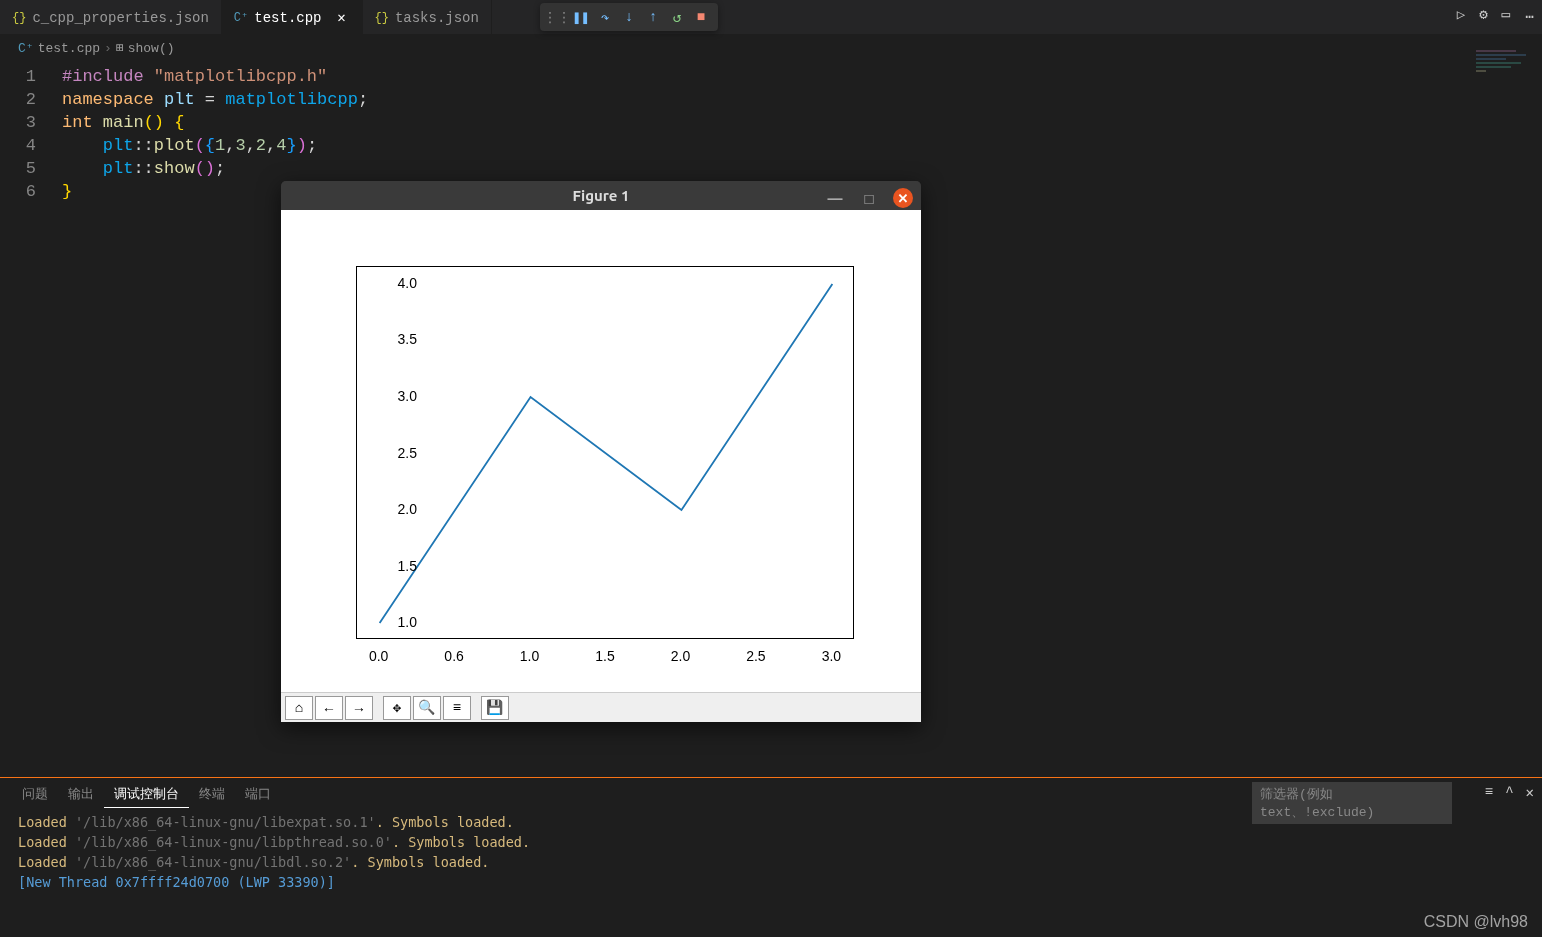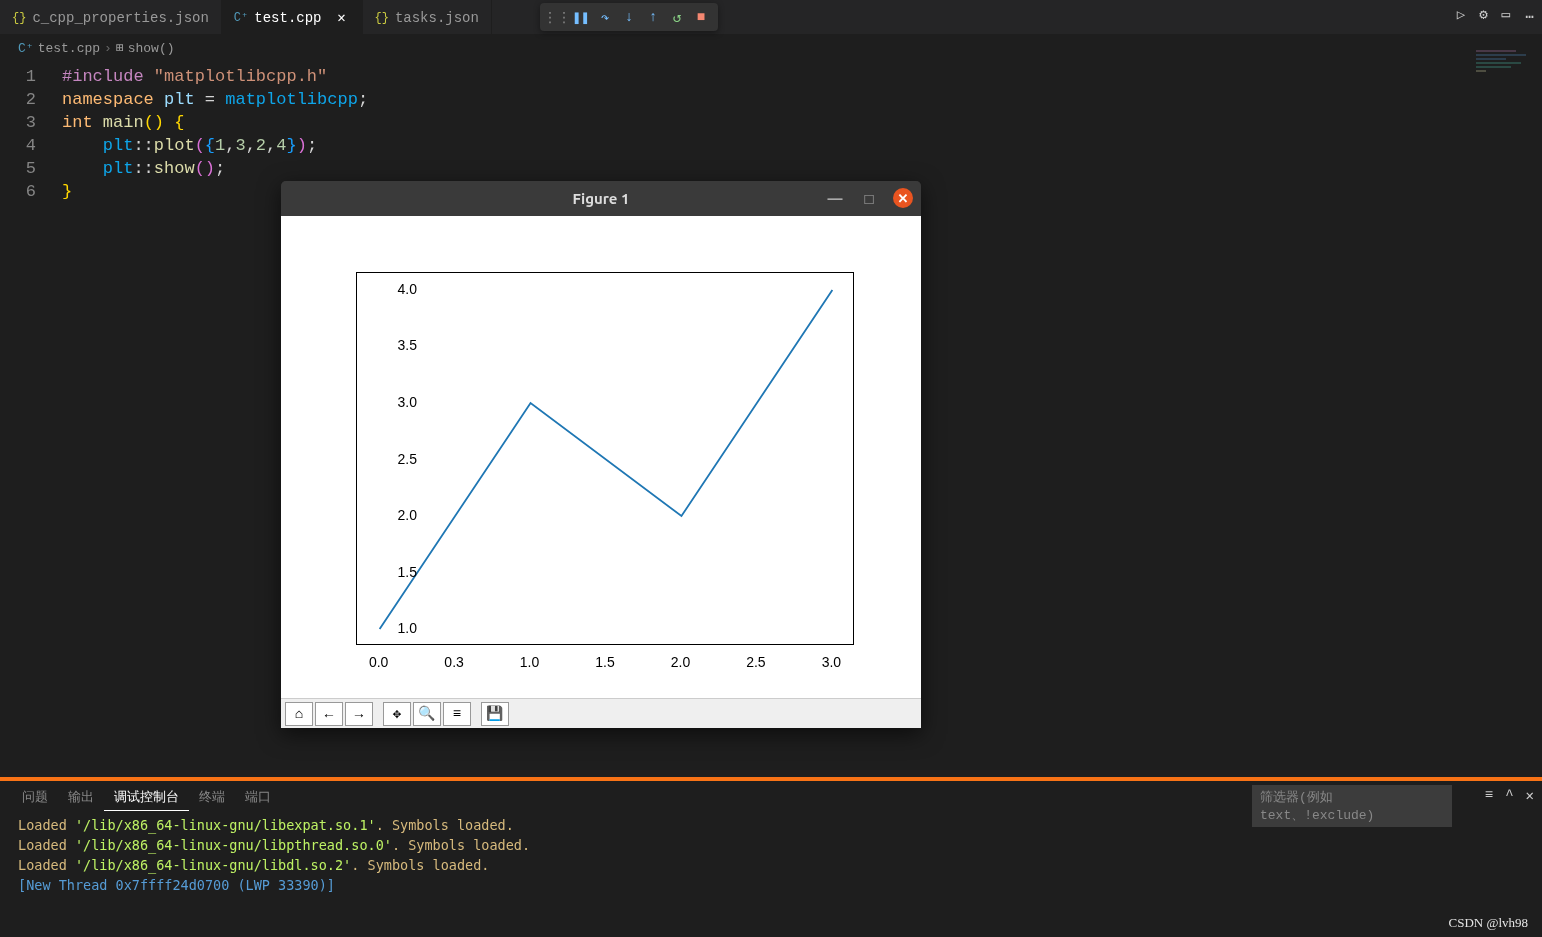--- a/index.html
+++ b/index.html
@@ -44,45 +44,45 @@
 .cls { color:#0ea5e9; }
 .fn { color:#dcdcaa; }
 .num { color:#b5cea8; }
 .yel { color:#ffd700; }
 .pnk { color:#da70d6; }
 .blu { color:#179fff; }
 .id { color:#9cdcfe; }
 
 
 .figwin { position:absolute; left:281px; top:181px; width:640px; background:#2d2d2d; box-shadow:0 6px 22px rgba(0,0,0,.6); border-radius:5px 5px 0 0; overflow:hidden; z-index:10; }
-.figtitle { height:35px; background:#3a3a3a; display:flex; align-items:center; justify-content:center; color:#ddd; font-weight:bold; font-size:15px; position:relative; font-family:Ubuntu,sans-serif; }
+.figtitle { height:29px; background:#3a3a3a; display:flex; align-items:center; justify-content:center; color:#ddd; font-weight:bold; font-size:15px; position:relative; font-family:Ubuntu,sans-serif; }
 .winbtns { position:absolute; right:8px; top:7px; display:flex; gap:14px; align-items:center; }
 .winbtn { width:20px; height:20px; display:flex; align-items:center; justify-content:center; cursor:pointer; }
 .winbtn.close { background:#e95420; border-radius:50%; color:#fff; font-size:13px; }
 .winbtn.max,.winbtn.min { color:#aaa; }
 .figbody { background:#fff; height:482px; position:relative; }
 .plot-area { position:absolute; left:75px; top:56px; width:498px; height:373px; border:1px solid #000; }
 .plot-svg { position:absolute; left:0; top:0; }
 .ytick { position:absolute; right:504px; font-size:14px; color:#000; transform:translateY(-50%); font-family:sans-serif; }
 .xtick { position:absolute; top:438px; font-size:14px; color:#000; transform:translateX(-50%); font-family:sans-serif; }
 .figtools { background:#efefef; height:30px; display:flex; align-items:center; padding:0 4px; gap:2px; border-top:1px solid #ccc; }
 .figtool { width:28px; height:24px; background:#fff; border:1px solid #999; display:flex; align-items:center; justify-content:center; color:#000; cursor:pointer; }
 .figtool.sep { background:none; border:none; width:6px; }
 
 
-.panel { position:absolute; left:0; right:0; bottom:0; height:160px; background:#1e1e1e; border-top:4px solid #f97316; }
+.panel { position:absolute; left:0; right:0; bottom:0; height:160px; background:#1e1e1e; border-top:1px solid #f97316; }
 .panel-tabs { display:flex; height:32px; align-items:center; padding-left:12px; gap:4px; position:relative; }
 .ptab { padding:4px 10px; color:#888; font-size:13px; cursor:pointer; }
 .ptab.active { color:#fff; border-bottom:1px solid #fff; }
 .filter { position:absolute; right:90px; top:4px; background:#3c3c3c; color:#888; padding:3px 8px; width:200px; font-size:13px; }
 .panel-icons { position:absolute; right:8px; top:6px; display:flex; gap:12px; color:#ccc; }
 .console { padding:2px 18px; font-size:13.5px; line-height:20px; color:#d7ba7d; font-family:Consolas,monospace; overflow:hidden; }
-.console .cstr { color:#bef264; }
+.console .cstr { color:#737373; }
 .console .cthd { color:#569cd6; }
-.watermark { position:absolute; right:14px; bottom:6px; color:#e5e5e5; font-size:13px; font-family:Liberation Serif, serif; }
+.watermark { position:absolute; right:14px; bottom:6px; color:#a3a3a3; font-size:16px; font-family:Liberation Sans, sans-serif; }
 </style>
 </head>
 <body>
 
 <div class="tabs">
   <div id="tabs-host" style="display: flex;">
       <div class="tab">
         <span class="tab-icon json-icon">{}</span>
         <span>c_cpp_properties.json</span>
       </div>
@@ -180,21 +180,21 @@
         <div class="ytick" style="top: 412.045px;">1.0</div>
         <div class="ytick" style="top: 355.53px;">1.5</div>
         <div class="ytick" style="top: 299.015px;">2.0</div>
         <div class="ytick" style="top: 242.5px;">2.5</div>
         <div class="ytick" style="top: 185.985px;">3.0</div>
         <div class="ytick" style="top: 129.47px;">3.5</div>
         <div class="ytick" style="top: 72.9545px;">4.0</div>
       </div>
     <div id="xtick-host">
         <div class="xtick" style="left: 97.6364px;">0.0</div>
-        <div class="xtick" style="left: 173.091px;">0.3</div>
+        <div class="xtick" style="left: 173.091px;">0.6</div>
         <div class="xtick" style="left: 248.545px;">1.0</div>
         <div class="xtick" style="left: 324px;">1.5</div>
         <div class="xtick" style="left: 399.455px;">2.0</div>
         <div class="xtick" style="left: 474.909px;">2.5</div>
         <div class="xtick" style="left: 550.364px;">3.0</div>
       </div>
   </div>
   <div class="figtools" id="figtools">
       <div class="figtool">⌂</div>
       <div class="figtool">←</div>

